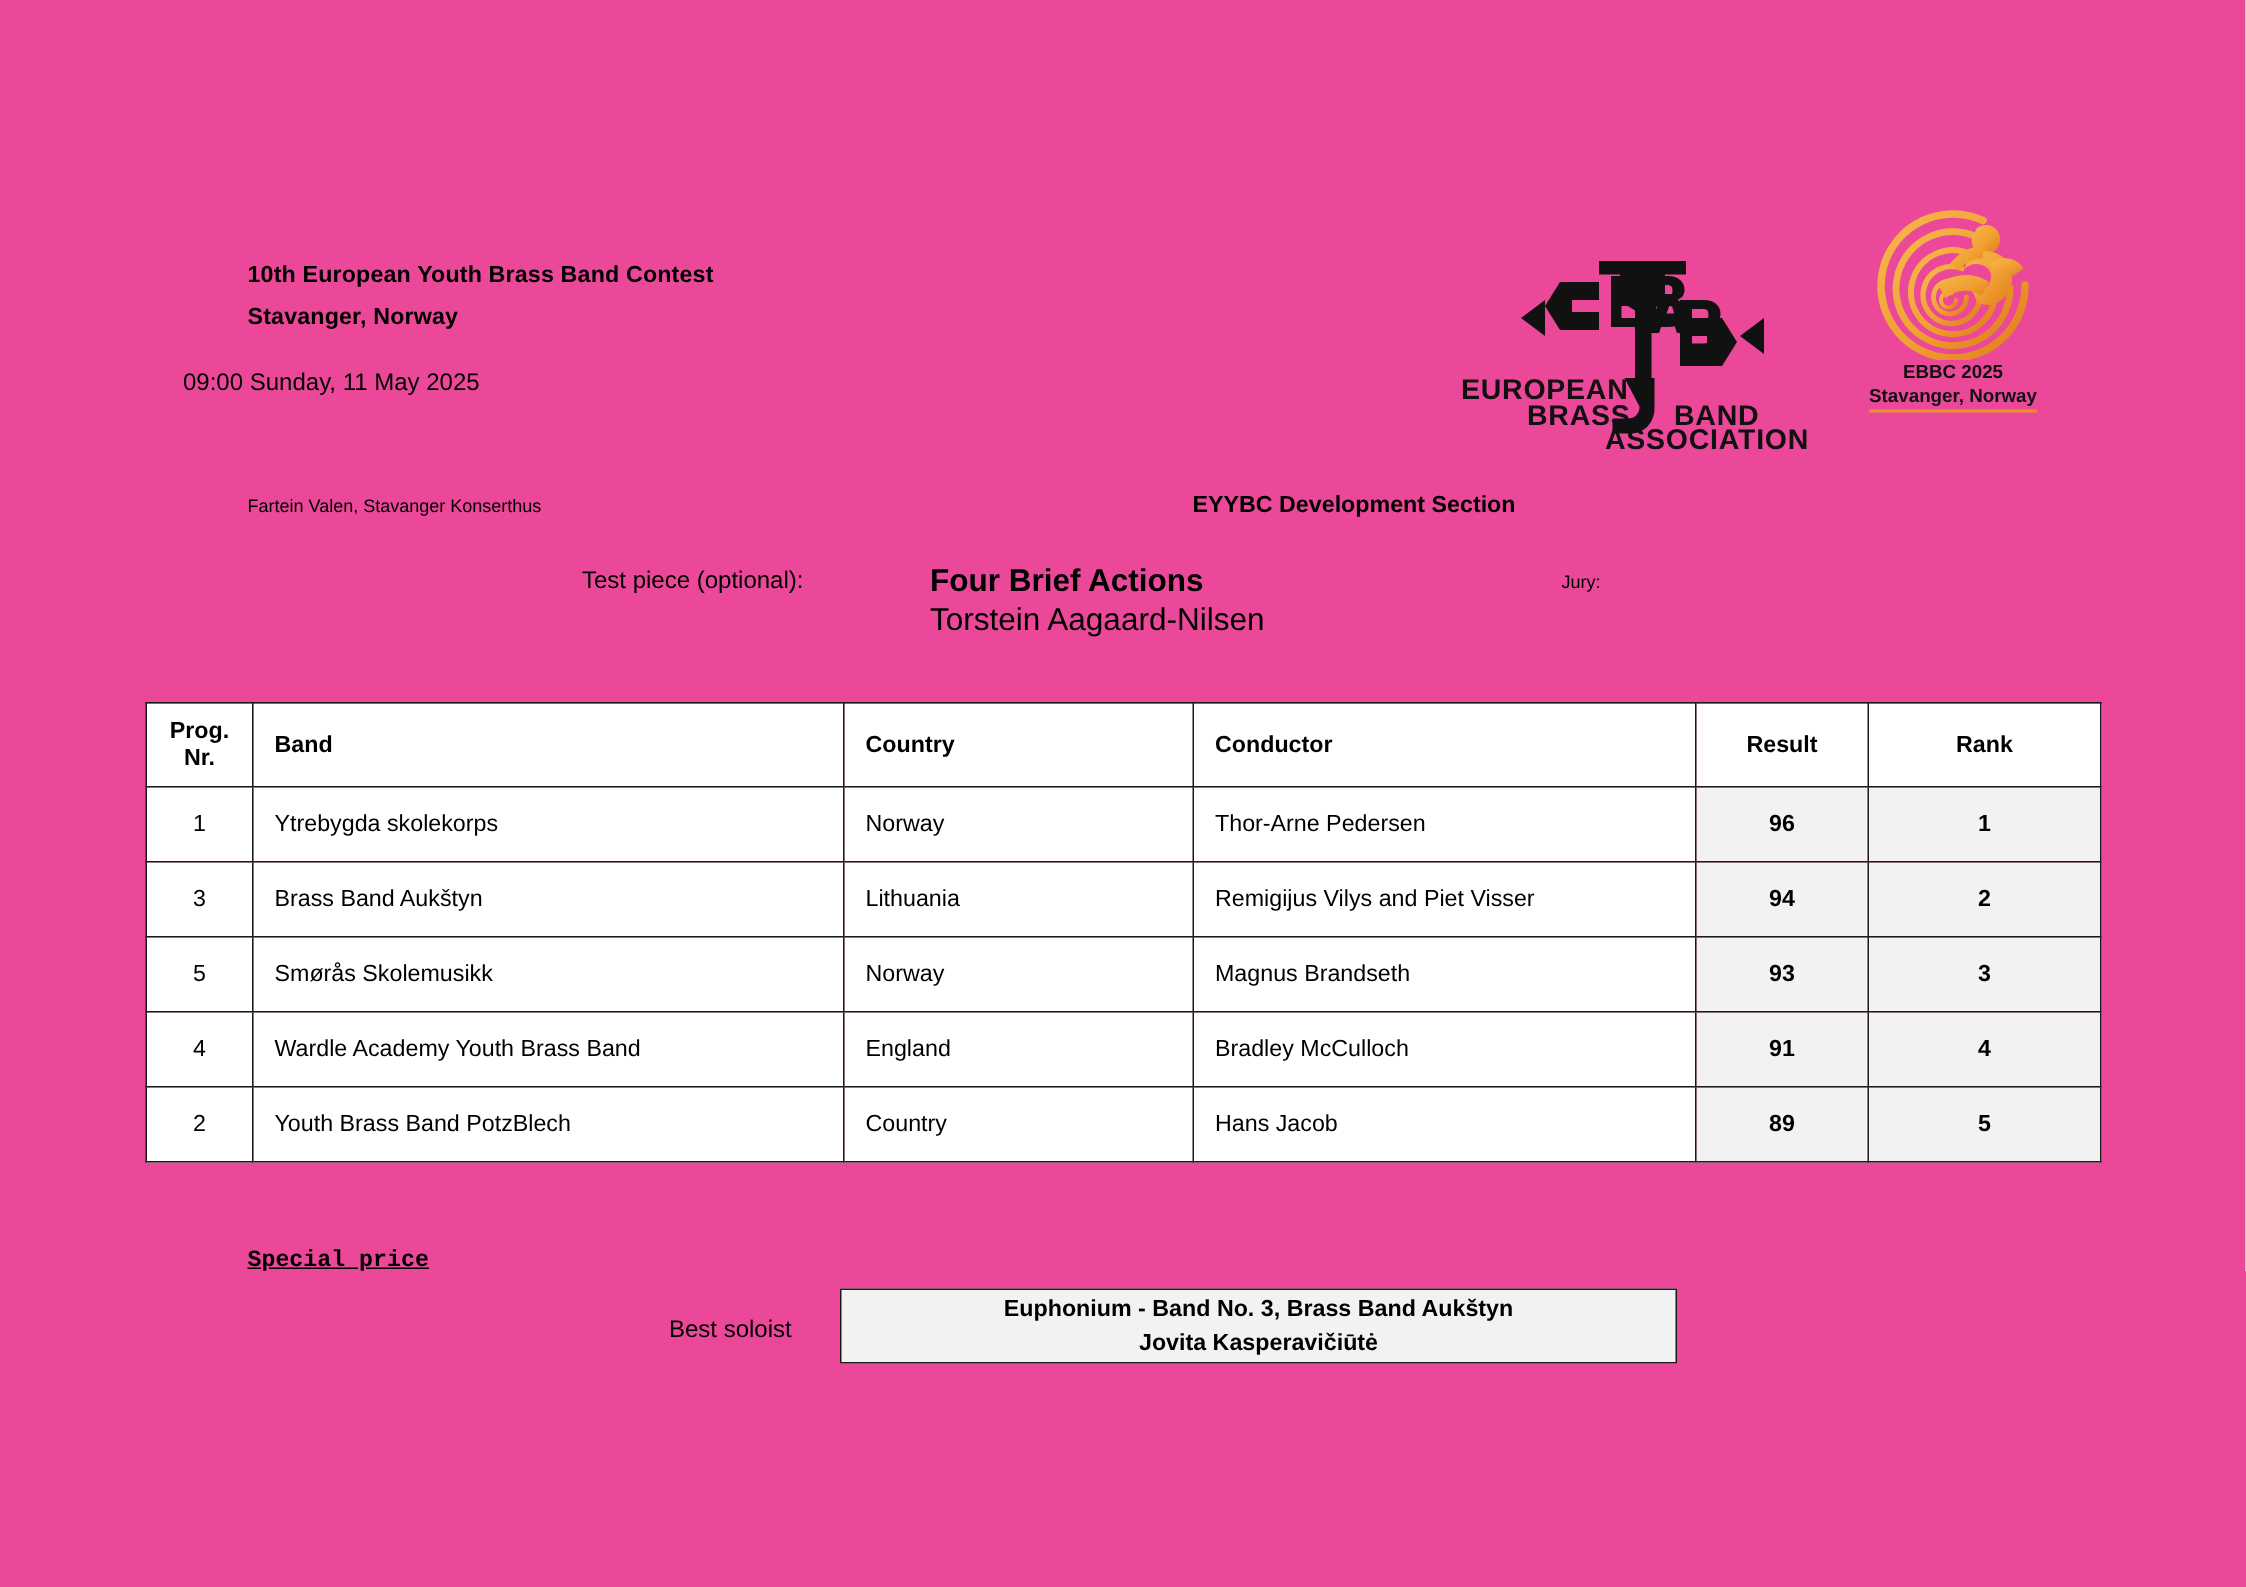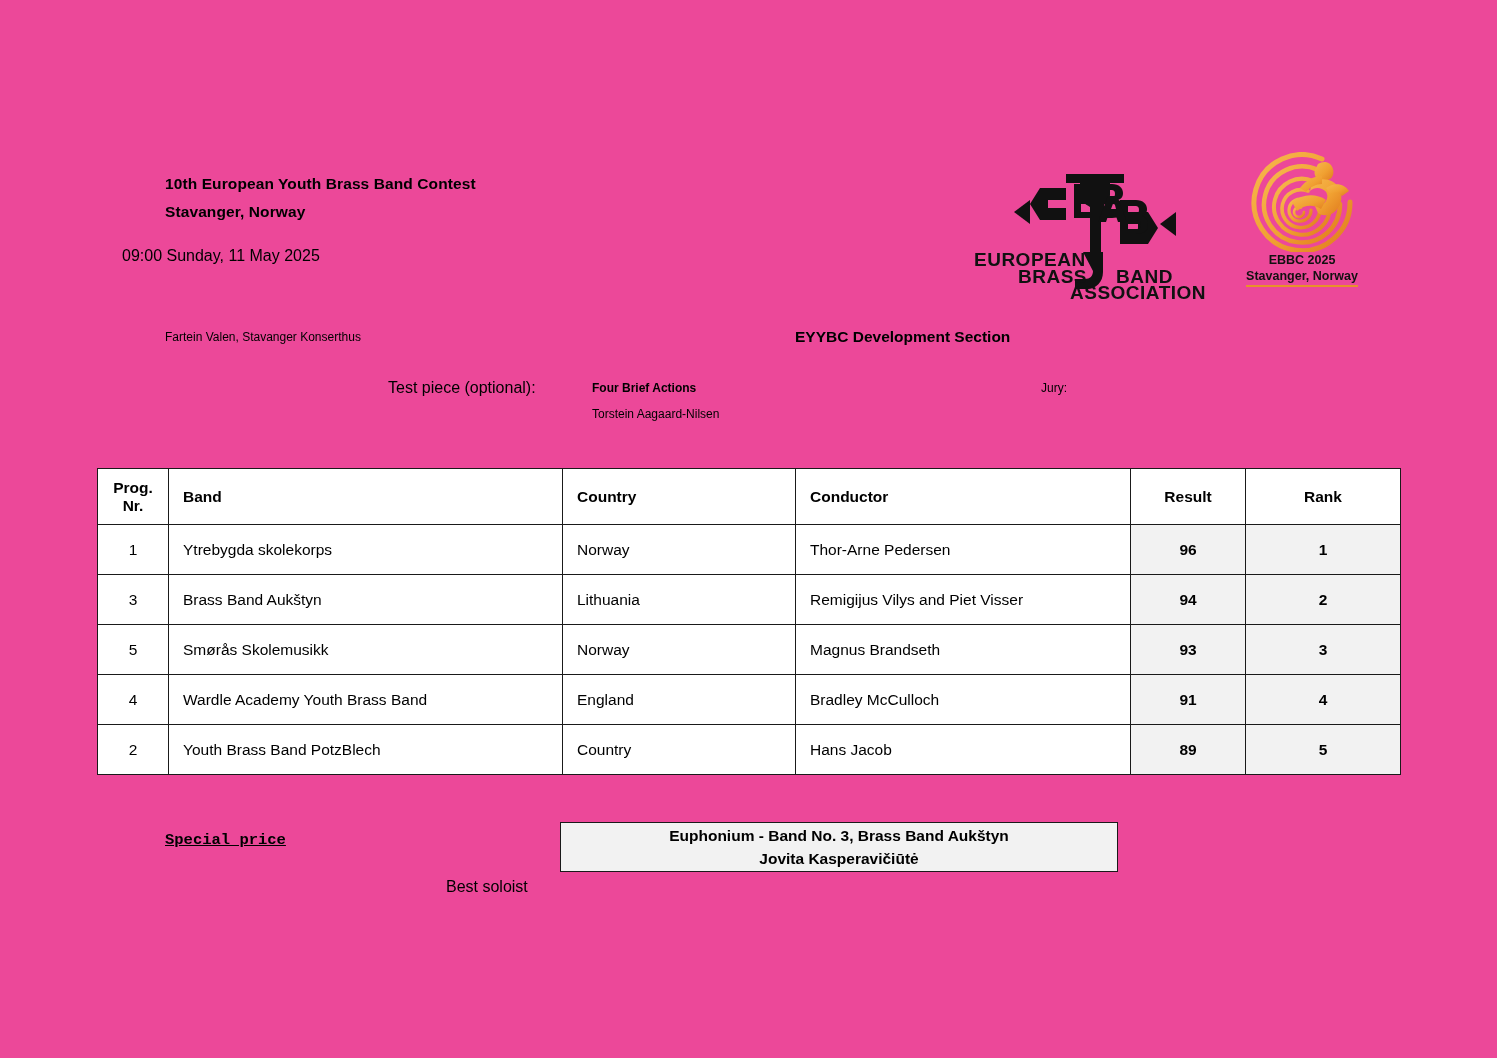--- a/index.html
+++ b/index.html
@@ -54,23 +54,23 @@
   }
   .testpiece-label {
     position: absolute;
     left: 388px;
     top: 375px;
     font-size: 16px;
     line-height: 26px;
   }
   .testpiece-values {
     position: absolute;
-    left: 592px;
+    left: 620px;
     top: 375px;
-    font-size: 12px;
+    font-size: 21px;
     line-height: 26px;
   }
   .testpiece-values .tp-title {
     font-weight: bold;
   }
   .jury-label {
     position: absolute;
     left: 1041px;
     top: 375px;
     font-size: 12px;
@@ -90,21 +90,21 @@
   .ebba-logo {
     position: absolute;
     left: 970px;
     top: 166px;
     width: 245px;
     height: 135px;
   }
   .ebbc-logo {
     position: absolute;
     left: 1222px;
-    top: 152px;
+    top: 140px;
     width: 160px;
     height: 152px;
   }
   .ebbc-text {
     position: absolute;
     left: 0;
     top: 100px;
     width: 160px;
     text-align: center;
     font-size: 12.5px;
@@ -182,21 +182,21 @@
   }
   .best-soloist-label {
     position: absolute;
     left: 446px;
     top: 878px;
     font-size: 16px;
   }
   .soloist-box {
     position: absolute;
     left: 560px;
-    top: 822px;
+    top: 859px;
     width: 556px;
     height: 48px;
     border: 1.6px solid #1a1a1a;
     background: #F2F2F2;
     display: flex;
     flex-direction: column;
     align-items: center;
     justify-content: center;
   }
   .soloist-box div {

